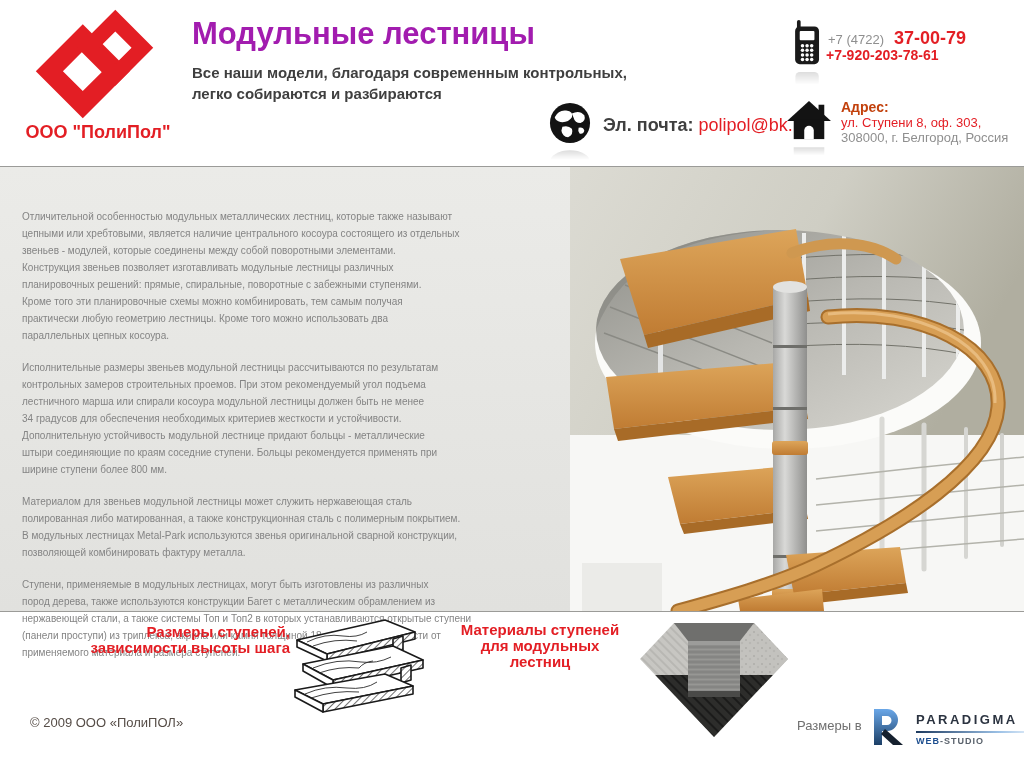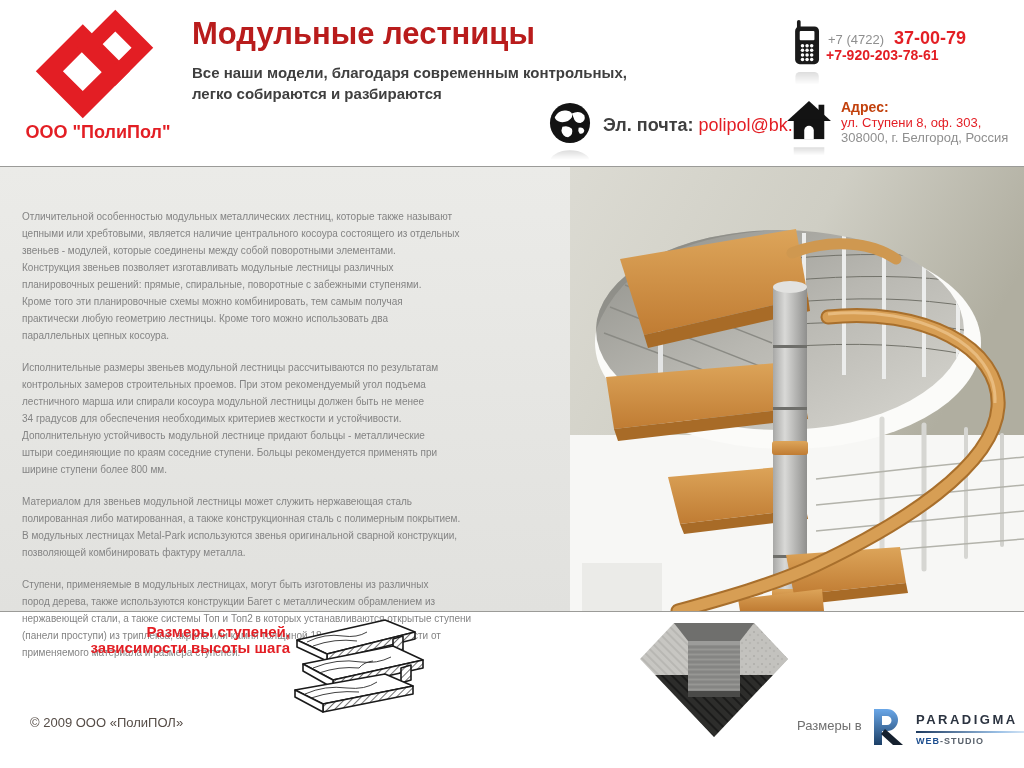--- a/index.html
+++ b/index.html
@@ -4,21 +4,21 @@
 <style>
   html,body{margin:0;padding:0;background:#ffffff;}
   .page{position:relative;width:1024px;height:768px;background:#ffffff;overflow:hidden;
         font-family:"Liberation Sans",sans-serif;}
   .abs{position:absolute;}
 
   
   .logo-wrap{left:25px;top:8px;width:150px;cursor:pointer;}
   .logo-text{left:20px;top:122px;width:156px;text-align:center;color:#e31e24;
              font-weight:bold;font-size:18px;white-space:nowrap;}
-  .page-title{left:192px;top:16px;font-size:31px;font-weight:bold;color:#b91c1c;white-space:nowrap;}
+  .page-title{left:192px;top:16px;font-size:31px;font-weight:bold;color:#a21caf;white-space:nowrap;}
   .subtitle{left:192px;top:62px;font-size:15px;font-weight:bold;color:#3f3f3f;
             line-height:21px;white-space:pre-line;}
 
   .icon-reflect{display:block;transform:scaleY(-1);opacity:.16;margin-top:2px;
       -webkit-mask-image:linear-gradient(to top,rgba(0,0,0,.9),transparent 70%);
       mask-image:linear-gradient(to top,rgba(0,0,0,.9),transparent 70%);}
 
   .phone-icon{left:793px;top:20px;}
   .phone-line1{left:828px;top:28px;white-space:nowrap;}
   .phone-code{font-size:13px;color:#8f8f8f;}
@@ -304,20 +304,22 @@
         <path d="M14,26 q18,-9 36,-6 q14,2 24,-4"></path>
         <path d="M20,30 q22,-8 44,-5"></path>
         <path d="M20,52 q24,-10 48,-6 q16,2 30,-5"></path>
         <path d="M26,57 q20,-7 40,-5 q5,-6 14,-7"></path>
         <path d="M12,78 q20,-9 42,-6 q18,2 30,-6"></path>
         <path d="M18,82 q24,-8 48,-6"></path>
       </g>
     </svg>
   </div>
 
+  <div class="abs caption-right">Материалы ступеней
+для модульных лестниц</div>
 
   <div class="abs materials-art">
     <svg width="150" height="120" viewBox="0 0 150 120">
       <defs>
         <clipPath id="dia">
             <path d="M34,2 H114 L148,38 L74,116 L0,38 Z"></path>
           </clipPath>
         <pattern id="wgrain" width="6" height="6" patternUnits="userSpaceOnUse" patternTransform="rotate(45)">
           <rect width="6" height="6" fill="#c7c6c2"></rect>
             <line x1="0" y1="1" x2="6" y2="1" stroke="#b3b2ae" stroke-width="1.5"></line>

